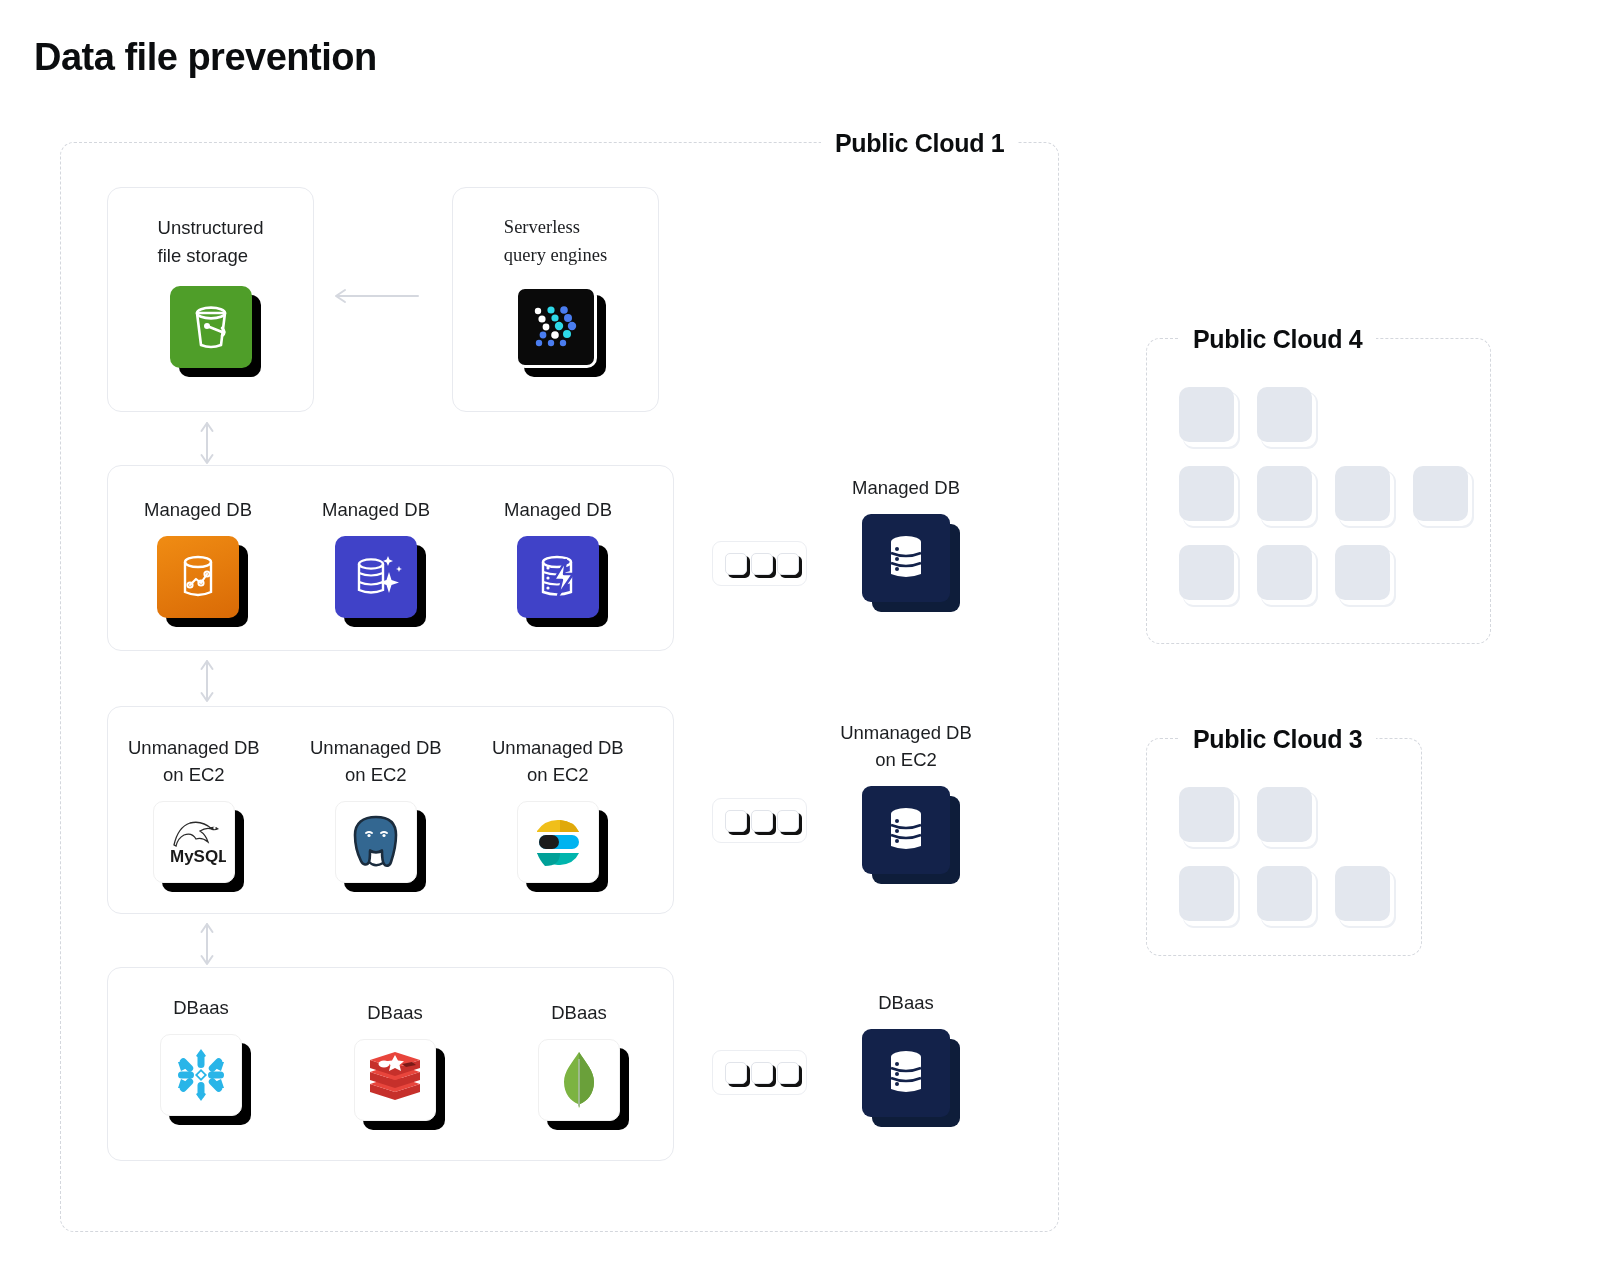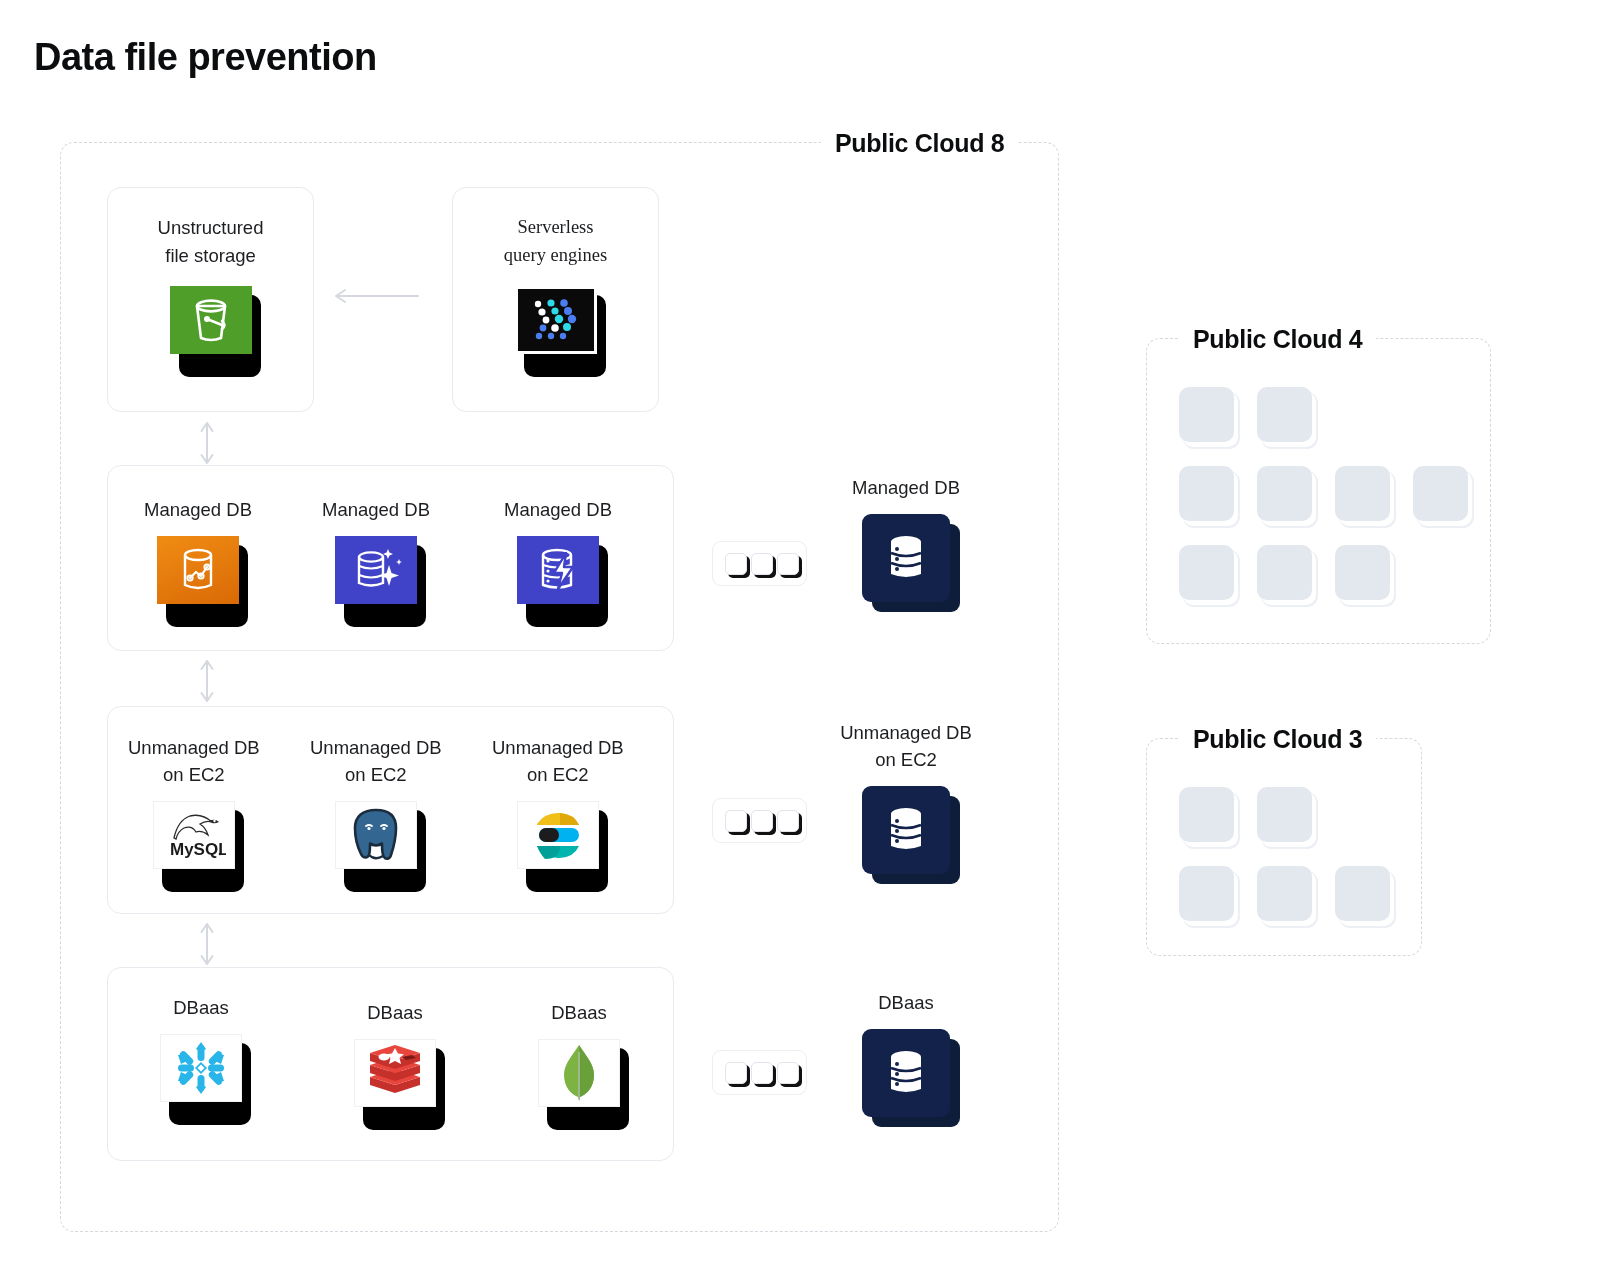--- a/index.html
+++ b/index.html
@@ -86,21 +86,21 @@
     display: flex;
     flex-direction: column;
     align-items: center;
     justify-content: flex-start;
     padding-top: 26px;
   }
 
   .node-label {
     font-size: 18.5px;
     line-height: 1.5;
-    text-align: center;
+    text-align: left;
     color: #1c1e21;
     font-weight: 400;
     white-space: pre-line;
   }
 
   
   .item {
     position: absolute;
     display: flex;
     flex-direction: column;
@@ -127,22 +127,22 @@
     top: 9px;
     width: 82px;
     height: 82px;
     border-radius: 10px;
     background: #000000;
   }
   .chip .face {
     position: absolute;
     left: 0; top: 0;
     width: 82px;
-    height: 68px;
-    border-radius: 0;
+    height: 82px;
+    border-radius: 10px;
     overflow: hidden;
     display: flex;
     align-items: center;
     justify-content: center;
   }
   .chip.white .face { background: #ffffff; border: 1px solid #f0f0f0; box-sizing: border-box;}
 
   
   .darkchip { width: 88px; height: 88px; }
   .darkchip .shade { width: 88px; height: 88px; left: 10px; top: 10px; background:#0e1d3a; border-radius: 9px;}
@@ -204,21 +204,21 @@
   .arrow { position: absolute; }
 
   svg { display: block; }
 </style>
 </head>
 <body>
 
 <div class="page-title">Data file prevention</div>
 
 <div class="cloud" id="cloud1">
-  <div class="cloud-label" id="cloud1-label">Public Cloud 8</div>
+  <div class="cloud-label" id="cloud1-label">Public Cloud 1</div>
 </div>
 
 <div class="node-card" style="left:107px; top:187px; width:207px; height:225px;">
   <div class="node-label">Unstructured
 file storage</div>
   <div class="chip" style="margin-top:16px;">
     <div class="shade"></div>
     <div class="face" style="background:#4f9e29;">
       <svg width="62" height="62" viewBox="0 0 62 62">
         <path d="M17 17 L21 49 Q31 53 41 49 L45 17 Z" fill="none" stroke="#ffffff" stroke-width="2.6" stroke-linejoin="round"></path>

